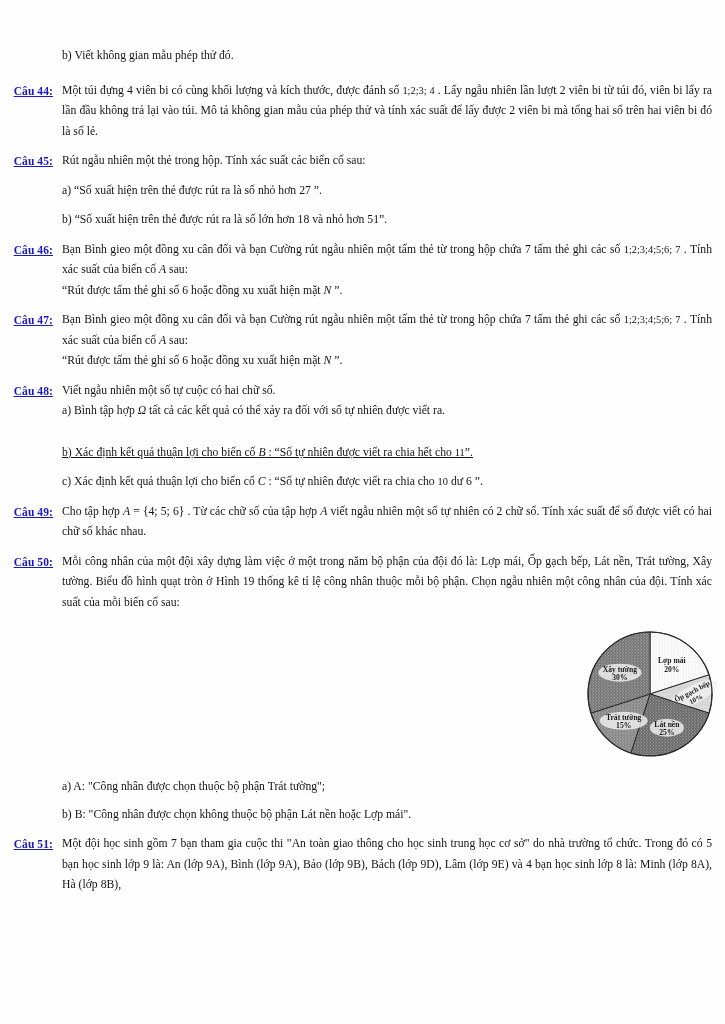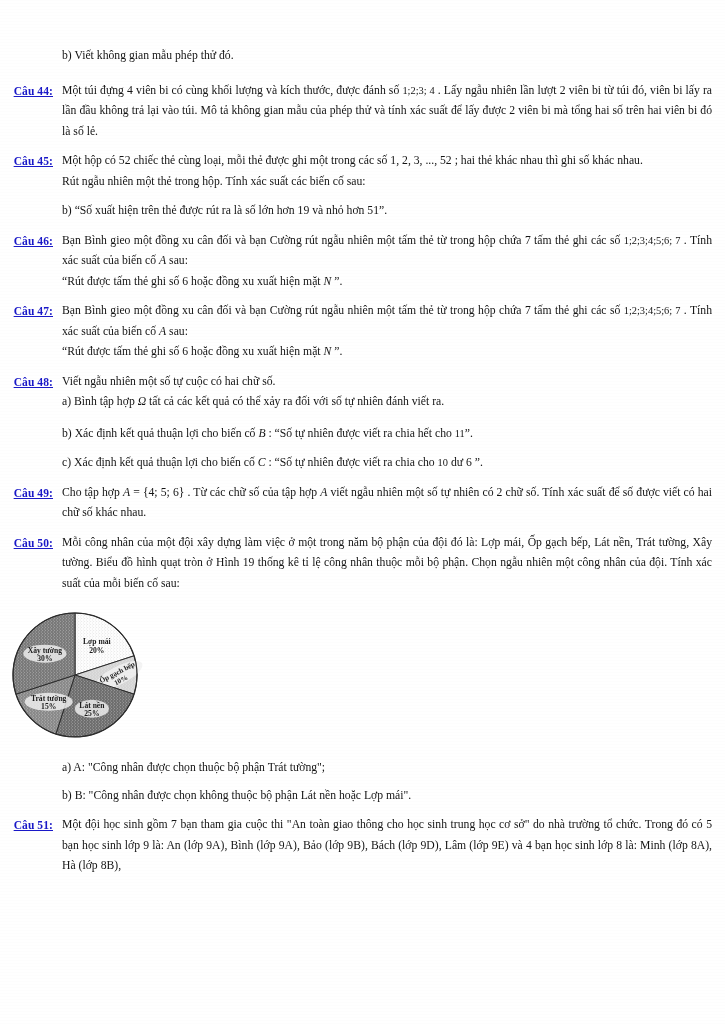--- a/index.html
+++ b/index.html
@@ -80,21 +80,21 @@
     font-family: "Liberation Serif", "DejaVu Serif", serif;
   }
   .mnum {
     font-family: "Liberation Serif", "DejaVu Serif", serif;
   }
 
   
   .chart-wrap {
     width: 100%;
     display: flex;
-    justify-content: flex-start;
+    justify-content: flex-end;
     align-items: center;
     margin-top: 6px;
   }
   .chart-box {
     position: relative;
     width: 150px;
     height: 150px;
   }
   .pie-svg {
     display: block;
@@ -148,23 +148,23 @@
       <div class="qblock">
         <div class="qlabel">Câu 44:</div>
         <div class="qbody">
           <p><span>Một túi đựng </span><span class="mnum">4</span><span> viên bi có cùng khối lượng và kích thước, được đánh số </span><span class="mn">1;2;3; 4</span><span> . Lấy ngẫu nhiên lần lượt </span><span class="mnum">2</span><span> viên bi từ túi đó, viên bi lấy ra lần đầu không trả lại vào túi. Mô tả không gian mẫu của phép thử và tính xác suất để lấy được </span><span class="mnum">2</span><span> viên bi mà tổng hai số trên hai viên bi đó là số lẻ.</span></p>
         </div>
       </div>
       <div class="gap"></div>
       <div class="qblock">
         <div class="qlabel">Câu 45:</div>
         <div class="qbody">
-          <p><span>Một hộp có </span><span class="mnum">52</span><span> chiếc thẻ cùng loại, mỗi thẻ được ghi một trong các số </span><span class="mnum">1, 2, 3, ..., 52</span><span> ; hai thẻ khác nhau thì ghi số khác nhau.</span></p>
           <p><span>Rút ngẫu nhiên một thẻ trong hộp. Tính xác suất các biến cố sau:</span></p>
-          <p style="margin-top: 9px;"><span>b) “Số xuất hiện trên thẻ được rút ra là số lớn hơn </span><span class="mnum">19</span><span> và nhỏ hơn </span><span class="mnum">51</span><span>”.</span></p>
+          <p style="margin-top: 9px;"><span>a) “Số xuất hiện trên thẻ được rút ra là số nhỏ hơn </span><span class="mnum">27</span><span> ”.</span></p>
+          <p style="margin-top: 9px;"><span>b) “Số xuất hiện trên thẻ được rút ra là số lớn hơn </span><span class="mnum">18</span><span> và nhỏ hơn </span><span class="mnum">51</span><span>”.</span></p>
         </div>
       </div>
       <div class="gap"></div>
       <div class="qblock">
         <div class="qlabel">Câu 46:</div>
         <div class="qbody">
           <p><span>Bạn Bình gieo một đồng xu cân đối và bạn Cường rút ngẫu nhiên một tấm thẻ từ trong hộp chứa </span><span class="mnum">7</span><span> tấm thẻ ghi các số </span><span class="mn">1;2;3;4;5;6; 7</span><span> . Tính xác suất của biến cố </span><span class="mi">A</span><span> sau:</span></p>
           <p><span>“Rút được tấm thẻ ghi số </span><span class="mnum">6</span><span> hoặc đồng xu xuất hiện mặt </span><span class="mi">N</span><span> ”.</span></p>
         </div>
       </div>
@@ -174,22 +174,22 @@
         <div class="qbody">
           <p><span>Bạn Bình gieo một đồng xu cân đối và bạn Cường rút ngẫu nhiên một tấm thẻ từ trong hộp chứa </span><span class="mnum">7</span><span> tấm thẻ ghi các số </span><span class="mn">1;2;3;4;5;6; 7</span><span> . Tính xác suất của biến cố </span><span class="mi">A</span><span> sau:</span></p>
           <p><span>“Rút được tấm thẻ ghi số </span><span class="mnum">6</span><span> hoặc đồng xu xuất hiện mặt </span><span class="mi">N</span><span> ”.</span></p>
         </div>
       </div>
       <div class="gap"></div>
       <div class="qblock">
         <div class="qlabel">Câu 48:</div>
         <div class="qbody">
           <p><span>Viết ngẫu nhiên một số tự cuộc có hai chữ số.</span></p>
-          <p><span>a) Bình tập hợp </span><span class="mi">Ω</span><span> tất cả các kết quả có thể xảy ra đối với số tự nhiên đánh viết ra.</span></p>
-          <p style="margin-top: 11px;"><span>b) Xác định kết quả thuận lợi cho biến cố </span><span class="mi">B</span><span> : “Số tự nhiên được viết ra chia hết cho </span><span class="mn">11</span><span>”.</span></p>
+          <p><span>a) Bình tập hợp </span><span class="mi">Ω</span><span> tất cả các kết quả có thể xảy ra đối với số tự nhiên được viết ra.</span></p>
+          <p style="margin-top: 21px; text-decoration: underline;"><span>b) Xác định kết quả thuận lợi cho biến cố </span><span class="mi">B</span><span> : “Số tự nhiên được viết ra chia hết cho </span><span class="mn">11</span><span>”.</span></p>
           <p style="margin-top: 9px;"><span>c) Xác định kết quả thuận lợi cho biến cố </span><span class="mi">C</span><span> : “Số tự nhiên được viết ra chia cho </span><span class="mn">10</span><span> dư </span><span class="mnum">6</span><span> ”.</span></p>
         </div>
       </div>
       <div class="gap"></div>
       <div class="qblock">
         <div class="qlabel">Câu 49:</div>
         <div class="qbody">
           <p><span>Cho tập hợp </span><span class="mi">A</span><span> = </span><span class="mnum">{4; 5; 6}</span><span> . Từ các chữ số của tập hợp </span><span class="mi">A</span><span> viết ngẫu nhiên một số tự nhiên có </span><span class="mnum">2</span><span> chữ số. Tính xác suất để số được viết có hai chữ số khác nhau.</span></p>
         </div>
       </div>

